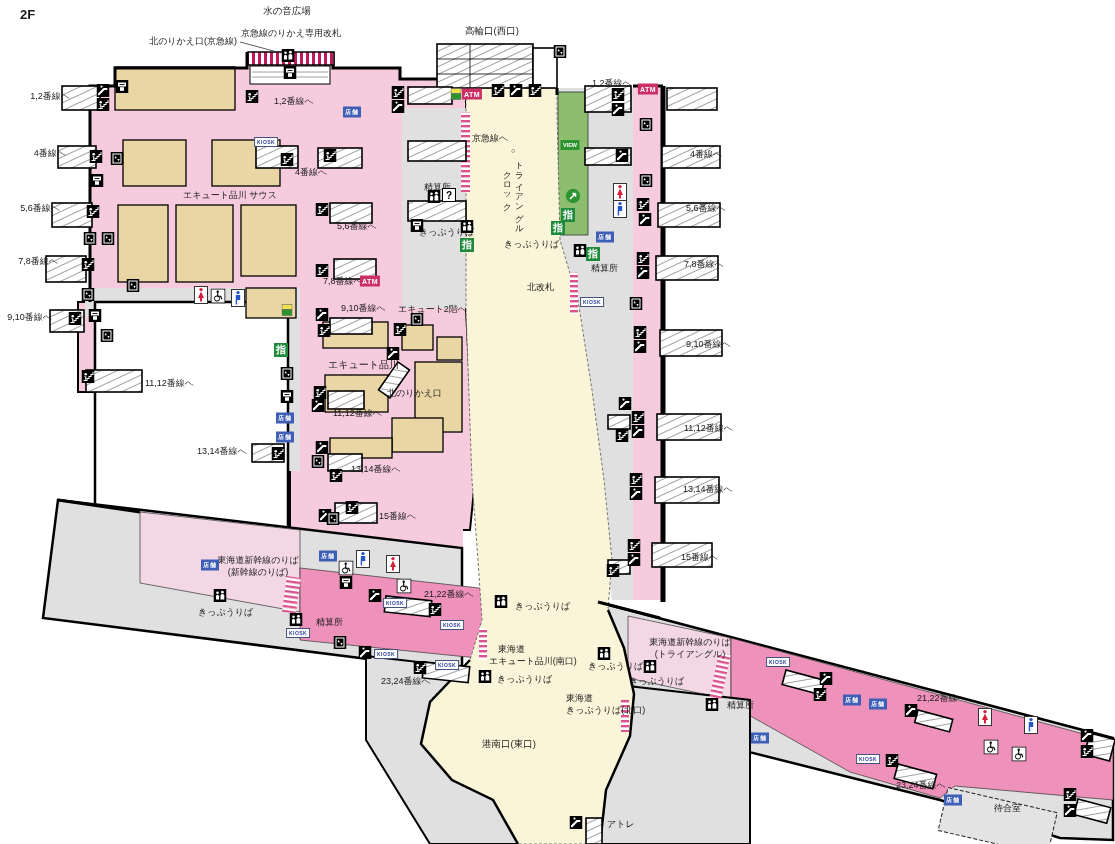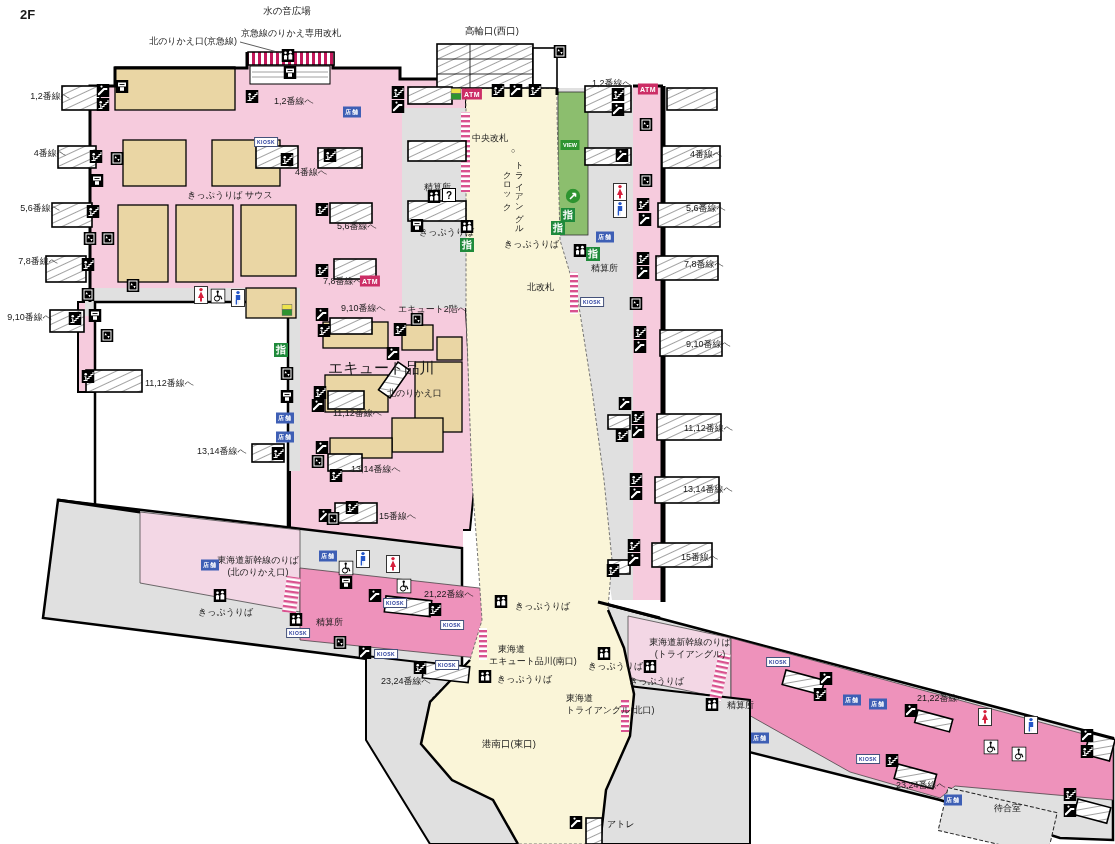--- a/index.html
+++ b/index.html
@@ -171,46 +171,46 @@
     <div class="lbl" style="left: 341px; top: 304px; font-size: 9px;">9,10番線へ</div>
     <div class="lbl" style="left: 686px; top: 340px; font-size: 9px;">9,10番線へ</div>
     <div class="lbl" style="left: 145px; top: 379px; font-size: 9px;">11,12番線へ</div>
     <div class="lbl" style="left: 333px; top: 409px; font-size: 9px;">11,12番線へ</div>
     <div class="lbl" style="left: 684px; top: 424px; font-size: 9px;">11,12番線へ</div>
     <div class="lbl" style="left: 197px; top: 447px; font-size: 9px;">13,14番線へ</div>
     <div class="lbl" style="left: 351px; top: 465px; font-size: 9px;">13,14番線へ</div>
     <div class="lbl" style="left: 683px; top: 485px; font-size: 9px;">13,14番線へ</div>
     <div class="lbl" style="left: 379px; top: 512px; font-size: 9px;">15番線へ</div>
     <div class="lbl" style="left: 681px; top: 553px; font-size: 9px;">15番線へ</div>
-    <div class="lbl" style="left: 230px; top: 191px; font-size: 9px; transform: translateX(-50%);">きっぷうりば サウス</div>
-    <div class="lbl" style="left: 328px; top: 360px; font-size: 15px;">エキュート品川</div>
+    <div class="lbl" style="left: 230px; top: 191px; font-size: 9px; transform: translateX(-50%);">エキュート品川 サウス</div>
+    <div class="lbl" style="left: 328px; top: 360px; font-size: 10px;">エキュート品川</div>
     <div class="lbl" style="left: 398px; top: 305px; font-size: 9px;">エキュート2階へ</div>
     <div class="lbl" style="left: 387px; top: 389px; font-size: 9px;">北のりかえ口</div>
-    <div class="lbl" style="left: 472px; top: 134px; font-size: 9px;">中央改札</div>
+    <div class="lbl" style="left: 472px; top: 134px; font-size: 9px;">京急線へ</div>
     <div class="lbl" style="left: 511px; top: 147px; font-size: 7px;">○</div>
     <div class="lbl v" style="left: 515px; top: 155px; font-size: 8.5px;">トライアングル</div>
     <div class="lbl v" style="left: 503px; top: 165px; font-size: 8.5px;">クロック</div>
     <div class="lbl" style="left: 527px; top: 283px; font-size: 9px;">北改札</div>
     <div class="lbl" style="left: 424px; top: 183px; font-size: 9px;">精算所</div>
     <div class="lbl" style="left: 419px; top: 228px; font-size: 9px;">きっぷうりば</div>
     <div class="lbl" style="left: 504px; top: 240px; font-size: 9px;">きっぷうりば</div>
     <div class="lbl" style="left: 591px; top: 264px; font-size: 9px;">精算所</div>
     <div class="lbl" style="left: 258px; top: 556px; font-size: 9px; transform: translateX(-50%);">東海道新幹線のりば</div>
-    <div class="lbl" style="left: 258px; top: 568px; font-size: 9px; transform: translateX(-50%);">(北のりかえ口)</div>
+    <div class="lbl" style="left: 258px; top: 568px; font-size: 9px; transform: translateX(-50%);">(新幹線のりば)</div>
     <div class="lbl" style="left: 198px; top: 608px; font-size: 9px;">きっぷうりば</div>
     <div class="lbl" style="left: 316px; top: 618px; font-size: 9px;">精算所</div>
     <div class="lbl" style="left: 424px; top: 590px; font-size: 9px;">21,22番線へ</div>
     <div class="lbl" style="left: 515px; top: 602px; font-size: 9px;">きっぷうりば</div>
     <div class="lbl" style="left: 498px; top: 645px; font-size: 9px;">東海道</div>
     <div class="lbl" style="left: 489px; top: 657px; font-size: 9px;">エキュート品川(南口)</div>
     <div class="lbl" style="left: 497px; top: 675px; font-size: 9px;">きっぷうりば</div>
     <div class="lbl" style="left: 381px; top: 677px; font-size: 9px;">23,24番線へ</div>
     <div class="lbl" style="left: 482px; top: 739px; font-size: 9.5px;">港南口(東口)</div>
     <div class="lbl" style="left: 566px; top: 694px; font-size: 9px;">東海道</div>
-    <div class="lbl" style="left: 566px; top: 706px; font-size: 9px;">トライアングル(北口)</div>
+    <div class="lbl" style="left: 566px; top: 706px; font-size: 9px;">きっぷうりば(北口)</div>
     <div class="lbl" style="left: 588px; top: 662px; font-size: 9px;">きっぷうりば</div>
     <div class="lbl" style="left: 629px; top: 677px; font-size: 9px;">きっぷうりば</div>
     <div class="lbl" style="left: 690px; top: 638px; font-size: 9px; transform: translateX(-50%);">東海道新幹線のりば</div>
     <div class="lbl" style="left: 690px; top: 650px; font-size: 9px; transform: translateX(-50%);">(トライアングル)</div>
     <div class="lbl" style="left: 727px; top: 701px; font-size: 9px;">精算所</div>
     <div class="lbl" style="left: 917px; top: 694px; font-size: 9px;">21,22番線へ</div>
     <div class="lbl" style="left: 896px; top: 781px; font-size: 9px;">23,24番線へ</div>
     <div class="lbl" style="left: 994px; top: 804px; font-size: 9px;">待合室</div>
     <div class="lbl" style="left: 607px; top: 820px; font-size: 9px;">アトレ</div>
     <div class="badge atm" style="left: 472px; top: 94px; transform: translate(-50%, -50%);">ATM</div>

